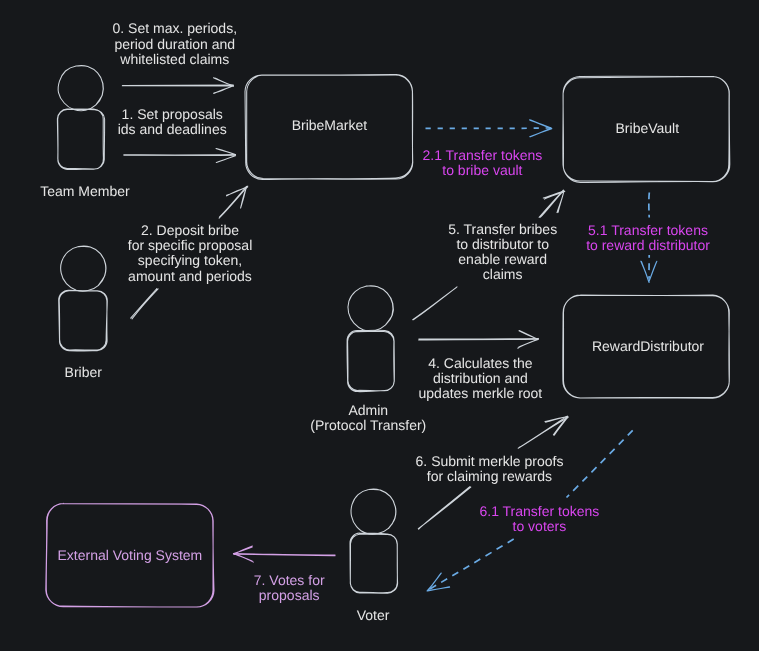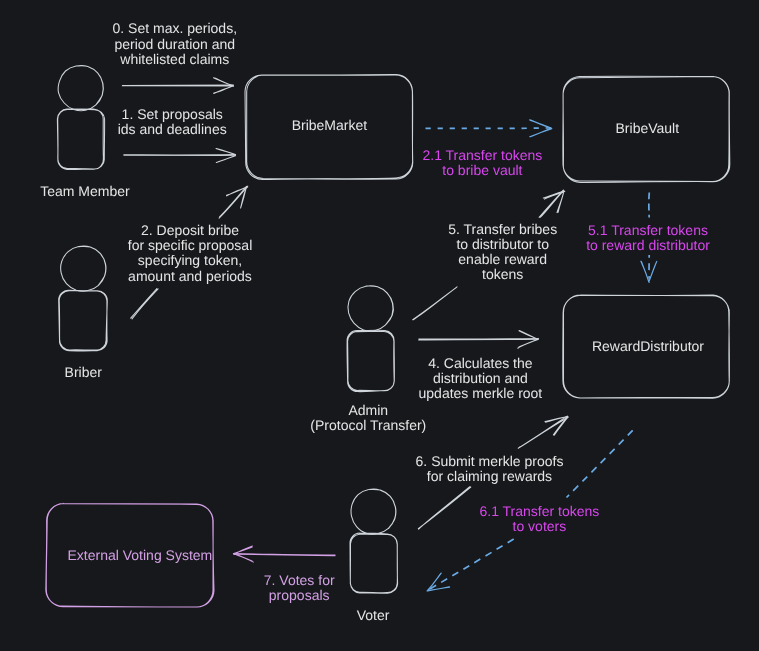--- a/index.html
+++ b/index.html
@@ -17,21 +17,21 @@
   .tx{
     position:absolute;
     font-size:14px;
     line-height:15.3px;
     color:#e5e5e5;
     white-space:nowrap;
     text-align:center;
     transform:translateX(-50%) translateZ(0);
   }
   .tx.blue{color:#d946ef;}
-  .tx.purple{color:#d3a0e5;padding-left:20px;}
+  .tx.purple{color:#d3a0e5;}
 </style>
 </head>
 <body>
 
 <div id="stage">
 <svg id="sketch" viewBox="0 0 759 651">
 <g>
 <path d="M263.2 75.1C306.4 74.5 349.9 75.6 395.3 75.1A17.0 17.0 0 0 1 412.4 91.5C412.5 114.1 412.2 137.2 412.7 160.7A17.0 17.0 0 0 1 395.0 179.0C351.5 179.4 308.4 178.7 263.2 178.6A17.0 17.0 0 0 1 246.7 161.5C246.5 138.6 246.7 115.3 246.7 91.7A17.0 17.0 0 0 1 263.2 75.1 M263.1 75.0C307.4 75.4 350.7 75.0 396.4 74.6A17.0 17.0 0 0 1 412.5 92.1C413.0 115.8 412.2 138.6 412.6 162.1A17.0 17.0 0 0 1 395.5 177.9C351.4 179.0 308.1 178.5 262.5 179.5A17.0 17.0 0 0 1 245.7 162.0C245.4 138.4 245.4 115.0 245.0 91.4A17.0 17.0 0 0 1 263.1 75.0" stroke="#ced4da" stroke-width="1.05" fill="none" stroke-linecap="round" stroke-linejoin="round"></path>
 </g>
 <g>
@@ -142,21 +142,21 @@
       </div>
 <div class="tx " style="left:480.4px;top:355.90px">
         <div>4. Calculates the</div>
         <div>distribution and</div>
         <div>updates merkle root</div>
       </div>
 <div class="tx " style="left:502.7px;top:221.50px">
         <div>5. Transfer bribes</div>
         <div>to distributor to</div>
         <div>enable reward</div>
-        <div>tokens</div>
+        <div>claims</div>
       </div>
 <div class="tx blue" style="left:648.0px;top:222.80px">
         <div>5.1 Transfer tokens</div>
         <div>to reward distributor</div>
       </div>
 <div class="tx " style="left:489.5px;top:453.50px">
         <div>6. Submit merkle proofs</div>
         <div>for claiming rewards</div>
       </div>
 <div class="tx blue" style="left:539.4px;top:503.80px">

